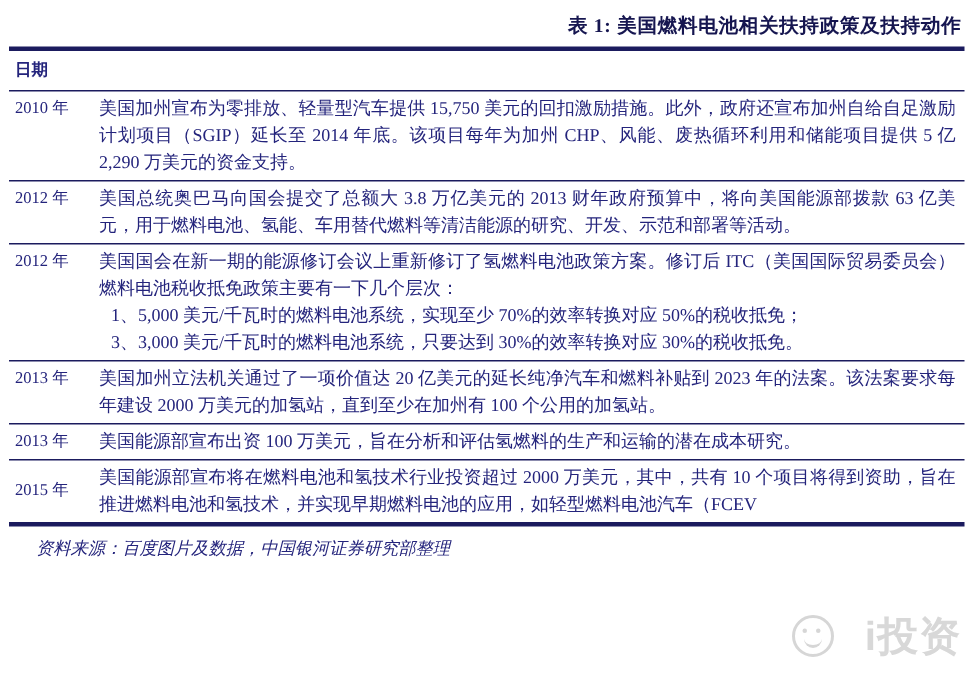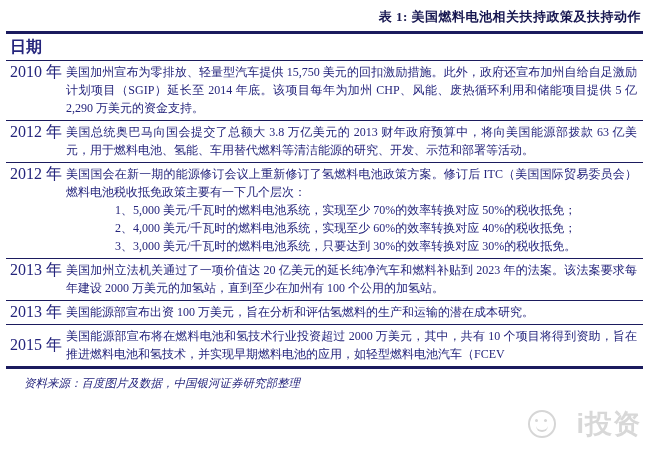--- a/index.html
+++ b/index.html
@@ -27,33 +27,33 @@
     display: flex;
     margin: 0 6px;
     border-bottom: 1px solid #1b1b5e;
     padding: 2px 0 3px 0;
   }
   .row:last-child { border-bottom: none; align-items: center; }
   .date {
     width: 56px;
     flex: 0 0 56px;
     padding-left: 4px;
-    font-size: 16px;
+    font-size: 11px;
     line-height: 18px;
     white-space: nowrap;
   }
   .content {
     flex: 1;
     font-size: 12px;
     line-height: 18px;
     padding-right: 6px;
     text-align: justify;
   }
   .content p { margin: 0; }
-  .content p.tier { padding-left: 8px; margin-left: 41px; }
+  .content p.tier { padding-left: 8px; }
   .header-row { padding: 4px 0; }
   .header-row .date, .header-row .content { font-weight: bold; }
   .source {
     font-size: 11.5px;
     font-style: italic;
     color: #24247c;
     padding: 7px 0 0 24px;
   }
   .watermark {
     position: absolute;
@@ -123,21 +123,20 @@
         <div class="date">2012 年</div>
         <div class="content">
           <p>美国总统奥巴马向国会提交了总额大 3.8 万亿美元的 2013 财年政府预算中，将向美国能源部拨款 63 亿美元，用于燃料电池、氢能、车用替代燃料等清洁能源的研究、开发、示范和部署等活动。</p>
         </div>
       </div>
       <div class="row">
         <div class="date">2012 年</div>
         <div class="content">
           <p>美国国会在新一期的能源修订会议上重新修订了氢燃料电池政策方案。修订后 ITC（美国国际贸易委员会）燃料电池税收抵免政策主要有一下几个层次：</p>
           <p class="tier">1、5,000 美元/千瓦时的燃料电池系统，实现至少 70%的效率转换对应 50%的税收抵免；</p>
-          <p class="tier">2、4,000 美元/千瓦时的燃料电池系统，实现至少 60%的效率转换对应 40%的税收抵免；</p>
           <p class="tier">3、3,000 美元/千瓦时的燃料电池系统，只要达到 30%的效率转换对应 30%的税收抵免。</p>
         </div>
       </div>
       <div class="row">
         <div class="date">2013 年</div>
         <div class="content">
           <p>美国加州立法机关通过了一项价值达 20 亿美元的延长纯净汽车和燃料补贴到 2023 年的法案。该法案要求每年建设 2000 万美元的加氢站，直到至少在加州有 100 个公用的加氢站。</p>
         </div>
       </div>
       <div class="row">

